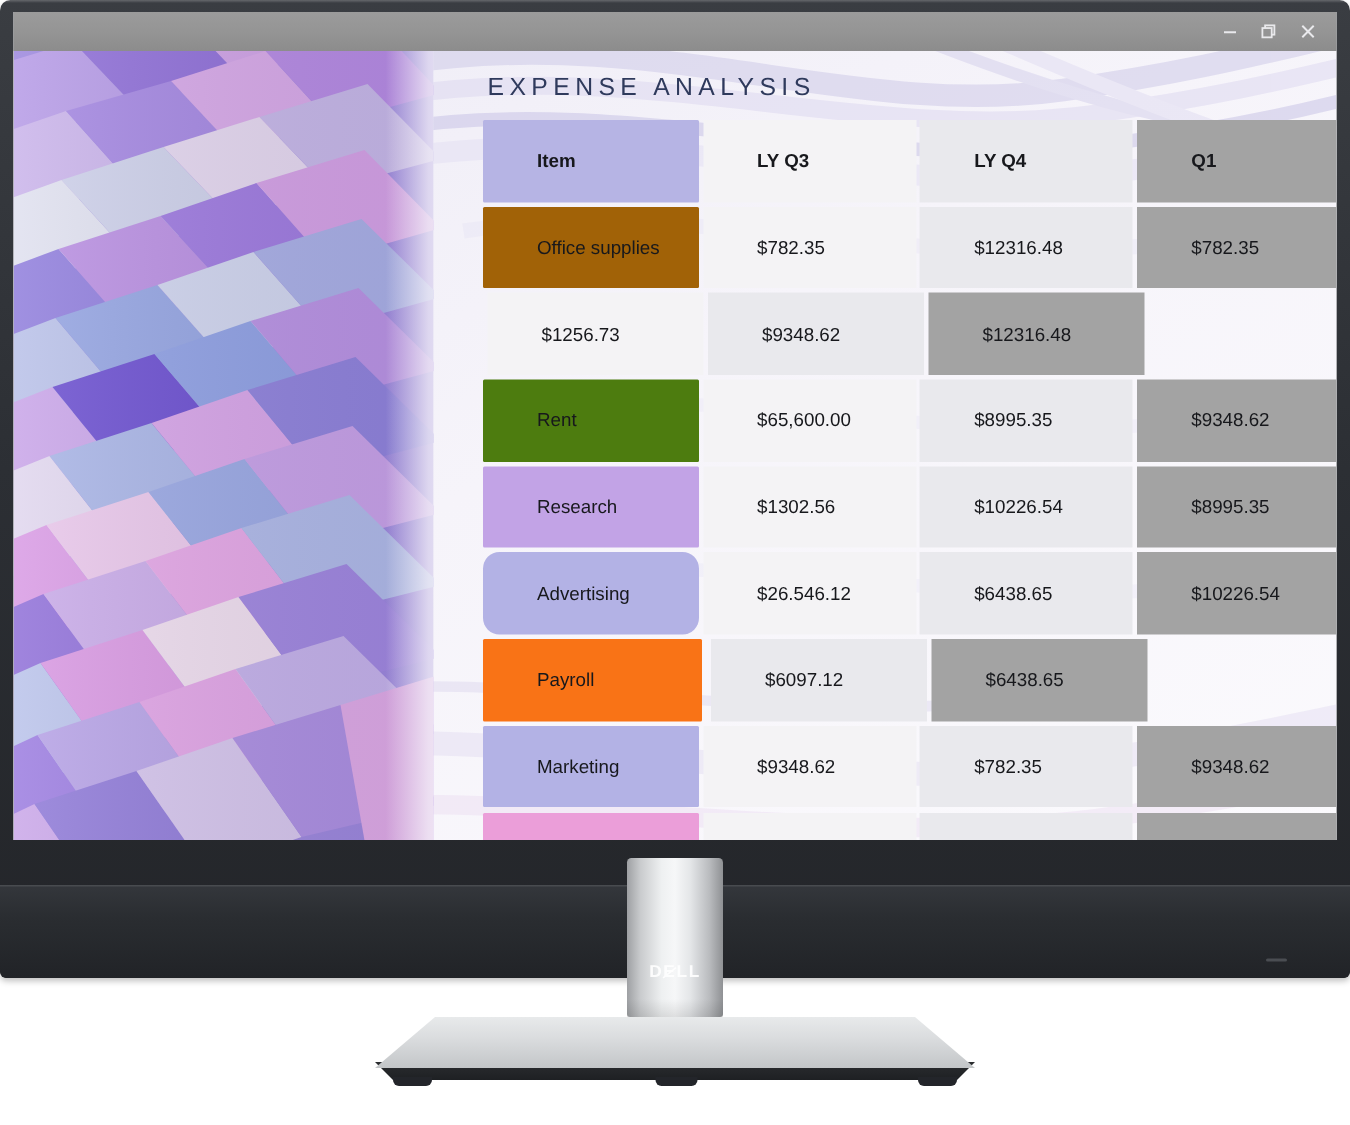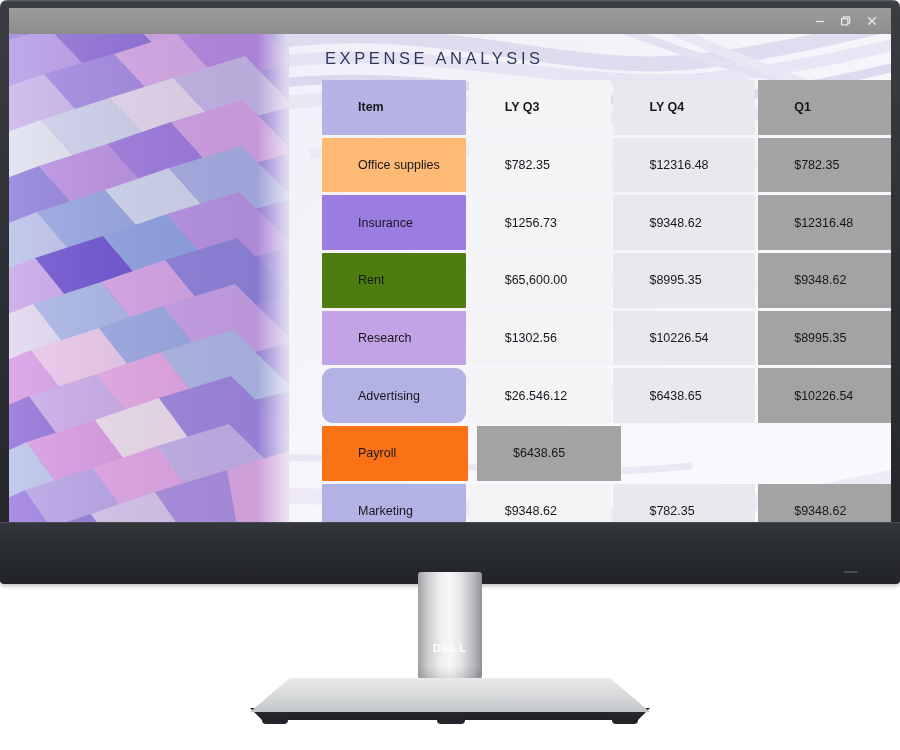--- a/index.html
+++ b/index.html
@@ -7,21 +7,21 @@
     width: 900px; height: 750px;
     background: #ffffff;
     font-family: "Liberation Sans", sans-serif;
     overflow: hidden;
   }
 
   #stage { position: relative; width: 900px; height: 750px; background: #ffffff; }
 
   
   .monitor-frame {
-    position: absolute; left: 0; top: 0; width: 900px; height: 584px;
+    position: absolute; left: 0; top: 0; width: 900px; height: 652px;
     background: linear-gradient(180deg,#3a3d42 0%,#2c2f34 48%,#232529 100%);
     border-radius: 7px 7px 4px 4px;
     box-shadow: 0 2px 4px rgba(0,0,0,.25);
   }
   .monitor-frame::after{
     content:""; position:absolute; left:0; top:0; right:0; height:2px;
     background:linear-gradient(180deg,rgba(255,255,255,.22),rgba(255,255,255,0));
     border-radius:7px 7px 0 0;
   }
   .bezel-bottom{
@@ -321,31 +321,30 @@
               <div class="tcell c-item" style="background: rgb(182, 180, 228);">Item</div>
               <div class="col-gap"></div>
               <div class="tcell c-q3">LY Q3</div>
               <div class="col-gap"></div>
               <div class="tcell c-q4">LY Q4</div>
               <div class="col-gap"></div>
               <div class="tcell c-q1">Q1</div>
             </div>
             <div class="row-gap"></div>
             <div class="trow">
-              <div class="tcell c-item" style="background: #fdba74; text-align: center;">Office supplies</div>
+              <div class="tcell c-item" style="background: #a16207; text-align: center;">Office supplies</div>
               <div class="col-gap"></div>
               <div class="tcell c-q3">$782.35</div>
               <div class="col-gap"></div>
               <div class="tcell c-q4">$12316.48</div>
               <div class="col-gap"></div>
               <div class="tcell c-q1">$782.35</div>
             </div>
             <div class="row-gap"></div>
             <div class="trow">
-              <div class="tcell c-item" style="background: rgb(155, 124, 224);">Insurance</div>
               <div class="col-gap"></div>
               <div class="tcell c-q3">$1256.73</div>
               <div class="col-gap"></div>
               <div class="tcell c-q4">$9348.62</div>
               <div class="col-gap"></div>
               <div class="tcell c-q1">$12316.48</div>
             </div>
             <div class="row-gap"></div>
             <div class="trow">
               <div class="tcell c-item" style="background: #4d7c0f;">Rent</div>
@@ -374,20 +373,21 @@
               <div class="col-gap"></div>
               <div class="tcell c-q4">$6438.65</div>
               <div class="col-gap"></div>
               <div class="tcell c-q1">$10226.54</div>
             </div>
             <div class="row-gap"></div>
             <div class="trow">
               <div class="tcell c-item" style="background: #f97316;">Payroll</div>
               <div class="col-gap"></div>
               <div class="col-gap"></div>
+              <div class="tcell c-q4">$6097.12</div>
               <div class="col-gap"></div>
               <div class="tcell c-q1"> $6438.65</div>
             </div>
             <div class="row-gap"></div>
             <div class="trow">
               <div class="tcell c-item" style="background: rgb(179, 178, 229);">Marketing</div>
               <div class="col-gap"></div>
               <div class="tcell c-q3">$9348.62</div>
               <div class="col-gap"></div>
               <div class="tcell c-q4">$782.35</div>

